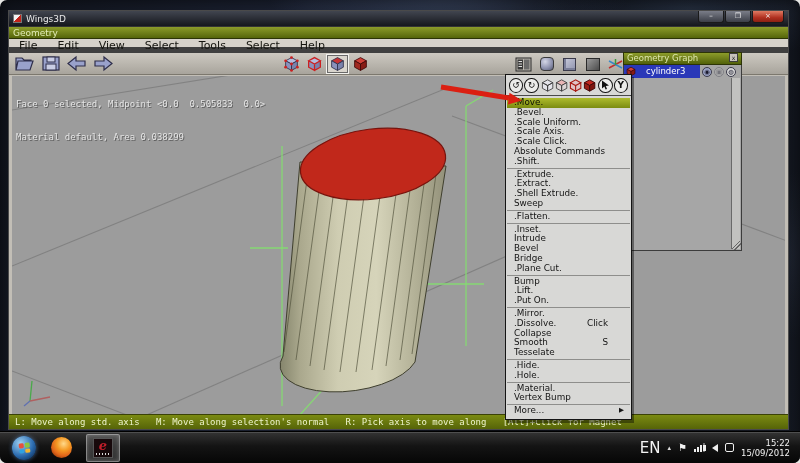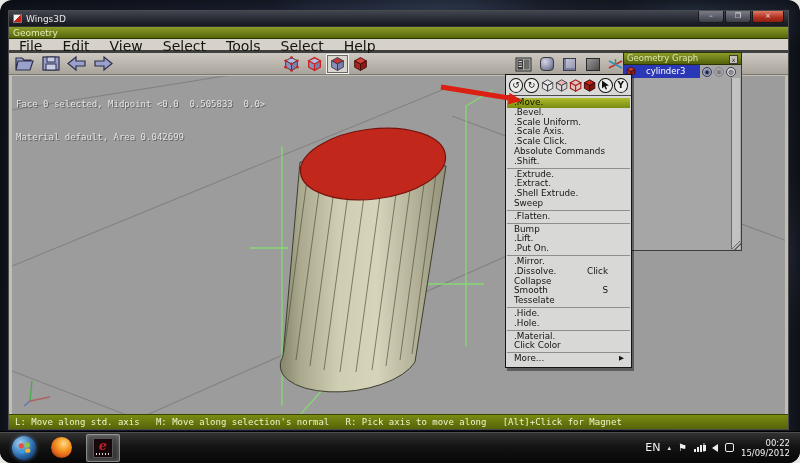--- a/index.html
+++ b/index.html
@@ -1,33 +1,33 @@
 <!DOCTYPE html>
 <html><head>
 <meta charset="utf-8">
 <style>
   html,body{margin:0;padding:0;background:#e7e7e4;}
   *{box-sizing:border-box;}
   body{font-family:"DejaVu Sans",sans-serif;}
-  .screen{position:relative;width:800px;height:463px;overflow:hidden;border-radius:12px;
+  .screen{position:relative;width:800px;height:463px;overflow:hidden;border-radius:7px;
     background:
       radial-gradient(260px 90px at 56% -2%, rgba(96,116,156,.45), rgba(0,0,0,0) 70%),
       radial-gradient(220px 80px at 86% 2%, rgba(70,90,120,.35), rgba(0,0,0,0) 70%),
       radial-gradient(200px 120px at 97% 55%, rgba(60,70,90,.25), rgba(0,0,0,0) 70%),
       linear-gradient(100deg,#10131b,#1a2030 35%,#0a0c12 65%,#141821);
     box-shadow:inset 0 0 14px rgba(0,0,0,.55);padding-left:34px;}
   
   .win{position:absolute;left:8px;top:10px;width:781px;height:420px;background:#c2beb6;border:1px solid #4a4a4a;}
   .titlebar{height:15px;background:linear-gradient(#41454f,#15171d);display:flex;align-items:center;padding-left:4px;color:#e8e8e8;font-size:9px;position:relative;}
   .win-ico{width:9px;height:9px;background:linear-gradient(135deg,#f2f2f2 45%,#c22218 45%);border:1px solid #777;margin-right:4px;}
   .winbtns{position:absolute;right:4px;top:0;display:flex;}
   .wbtn{width:26px;height:12px;border:1px solid #1a1a1a;border-top:none;background:linear-gradient(#7a7d88,#3c3f48);color:#f0f0f0;font-size:7px;line-height:11px;text-align:center;border-radius:0 0 3px 3px;margin-left:1px;}
   .wbtn.close{width:32px;background:linear-gradient(#e07a62,#b03020 60%,#8c2012);}
   .greenbar{height:13px;background:linear-gradient(#8c9c2a,#55650a);border-top:1px solid #333;border-bottom:1px solid #2c3406;color:#e3ecb8;font-size:9px;line-height:12px;padding-left:4px;}
-  .menubar{height:14px;background:#d6d2ca;border-bottom:3px solid #404040;display:flex;font-size:14px;color:#15150f;}
+  .menubar{height:14px;background:#d6d2ca;border-bottom:6px solid #404040;display:flex;font-size:11px;color:#15150f;}
   .menubar span{padding:0 10px;line-height:14px;}
   .toolbar{height:22px;background:linear-gradient(#cdc9c1,#a8a49c);position:relative;border-bottom:1px solid #7c786e;}
   .tbgrp{position:absolute;top:1px;display:flex;gap:2px;}
   .tbtn{width:24px;height:19px;display:flex;align-items:center;justify-content:center;}
   .tbtn.small{width:21px;height:18px;}
   .tbtn.sel{background:#d9d5cd;outline:1px solid #f2f2ee;box-shadow:inset 0 0 0 1px #6a6a6a;}
   
   .viewport{position:absolute;left:3px;right:3px;top:65px;bottom:15px;background:#9c9c9c;overflow:hidden;}
   .infolines{position:absolute;left:4px;top:1px;font-family:"DejaVu Sans Mono",monospace;font-size:9px;line-height:11px;color:#e4e4e4;text-shadow:1px 1px 0 #5e5e5e;white-space:pre;}
   .statusbar{position:absolute;left:0;right:0;bottom:0;height:15px;background:linear-gradient(#7b8b12,#566408);border-top:1px solid #3a4206;color:#eef4cc;font-family:"DejaVu Sans Mono",monospace;font-size:9px;line-height:14px;padding-left:6px;white-space:pre;}
@@ -38,21 +38,21 @@
   .gapflex{flex:1;}
   .ctx-body{padding:1px 0 2px 0;}
   .ctx-sec{border-bottom:1px solid #8e8e8c;margin:0 1px;padding:1px 0;}
   .ctx-sec:last-child{border-bottom:none;}
   .ctx-item{height:9.8px;line-height:9.8px;font-size:8.8px;color:#141414;padding:0 4px 0 7px;display:flex;white-space:pre;}
   .ctx-item.hl{background:linear-gradient(#aebc2e,#7b8b10);color:#0c0e02;}
   .ctx-key{margin-left:auto;margin-right:18px;}
   .ctx-sub{margin-left:auto;margin-right:2px;font-size:6.5px;line-height:9.8px;}
   
   .gg{position:absolute;left:623px;top:52px;width:119px;z-index:30;}
-  .gg-title{height:13px;background:linear-gradient(#8c9c2a,#51610a);border:1px solid #2c3406;color:#dfe8ae;font-size:8.5px;line-height:11px;padding:0 3px;display:flex;align-items:flex-end;}
+  .gg-title{height:13px;background:linear-gradient(#8c9c2a,#51610a);border:1px solid #2c3406;color:#dfe8ae;font-size:8.5px;line-height:11px;padding:0 3px;display:flex;align-items:flex-start;}
   .gg-close{margin-left:auto;width:9px;height:9px;background:#c6c2ba;border:1px solid #3c3c3c;font-size:6px;line-height:7px;text-align:center;color:#222;}
   .gg-body{height:186px;background:#a6a6a6;border:1px solid #3c3c3c;border-top:none;position:relative;}
   .gg-row{display:flex;align-items:center;height:13px;}
   .gg-namewrap{width:76px;height:13px;background:#2a38b8;color:#fff;font-size:8.5px;line-height:13px;display:flex;align-items:center;gap:10px;padding:0 2px;}
   .gg-icons{display:flex;gap:2px;margin-left:2px;align-items:center;}
   .ggic{width:10px;height:10px;border-radius:50%;border:1px solid #3a3a4a;background:#9aa2c4;font-size:6.5px;line-height:8px;text-align:center;color:#1a1a2e;}
   .ggic.dim{opacity:.35;background:#b8b8b8;}
   .gg-scroll{position:absolute;top:13px;bottom:1px;right:1px;width:9px;background:#c2c2c0;border-left:1px solid #6a6a6a;}
   .gg-grip{position:absolute;right:0;bottom:0;width:9px;height:9px;background:
      linear-gradient(135deg,transparent 40%,#666 40%,#666 48%,transparent 48%,transparent 60%,#666 60%,#666 68%,transparent 68%);}
@@ -61,21 +61,21 @@
   .orb{width:24px;height:24px;border-radius:50%;margin-left:12px;background:radial-gradient(circle at 35% 30%,#9ed2f4,#2c6cb0 55%,#0c2c54 90%);display:flex;align-items:center;justify-content:center;box-shadow:0 0 4px rgba(120,180,255,.5);}
   .flag{width:11px;height:10px;display:grid;grid-template-columns:1fr 1fr;grid-template-rows:1fr 1fr;gap:1px;transform:rotate(-6deg);}
   .flag i{border-radius:1.5px;}
   .tb-app{width:34px;height:28px;margin-left:8px;display:flex;align-items:center;justify-content:center;border-radius:2px;}
   .tb-app.active{background:rgba(210,210,210,.22);border:1px solid rgba(255,255,255,.4);box-shadow:inset 0 0 4px rgba(255,255,255,.25);}
   .ff{width:21px;height:21px;border-radius:50%;background:radial-gradient(circle at 60% 32%,#ffd98a 0%,#f59a24 35%,#e2661a 62%,#8c3408 88%);}
   .redE{width:20px;height:20px;background:#17090b;border:1px solid #555;display:flex;flex-direction:column;align-items:center;justify-content:center;}
   .redE b{color:#c41e2a;font-family:"DejaVu Serif",serif;font-size:13px;line-height:11px;font-style:italic;}
   .redE u{display:block;width:14px;height:2px;background:repeating-linear-gradient(90deg,#ddd 0 1px,transparent 1px 3px);text-decoration:none;margin-top:2px;}
   .tray{margin-left:auto;display:flex;align-items:center;gap:7px;padding-right:10px;color:#f2f2f2;}
-  .tray .txt{font-size:11px;}
+  .tray .txt{font-size:15px;}
   .tray .caret{font-size:7px;color:#ddd;}
   .tray .flagg{font-size:10px;}
   .bars{display:flex;align-items:flex-end;gap:1px;}
   .bars i{width:2px;background:#eee;display:block;}
   .spk{width:0;height:0;border-top:4px solid transparent;border-bottom:4px solid transparent;border-right:6px solid #eee;position:relative;}
   .spk::before{content:"";position:absolute;left:-9px;top:-3px;width:3px;height:6px;background:#eee;}
   .plug{width:9px;height:9px;border:1.5px solid #eee;border-radius:2px;position:relative;}
   .clock{font-size:8.5px;line-height:10px;text-align:right;}
   svg{display:block;}
 </style>
@@ -258,21 +258,21 @@
         </g>
 
         <g stroke-width="1.3">
           <line x1="18" y1="325" x2="20" y2="305" stroke="#4aaa4a"></line>
           <line x1="18" y1="325" x2="38" y2="321" stroke="#b06060"></line>
           <line x1="18" y1="325" x2="12" y2="330" stroke="#6070b0"></line>
         </g>
       </svg>
       <div class="infolines">
         <div>Face 0 selected, Midpoint &lt;0.0  0.505833  0.0&gt;</div>
-        <div>Material default, Area 0.042699</div>
+        <div>Material default, Area 0.038299</div>
       </div>
     </div>
 
     <div class="statusbar">L: Move along std. axis   M: Move along selection's normal   R: Pick axis to move along   [Alt]+Click for Magnet</div>
   </div>
 
   <div class="gg">
     <div class="gg-title">
       <span>Geometry Graph</span>
       <span class="gg-close">x</span>
@@ -339,38 +339,45 @@
         <div class="ctx-sec">
           <div class="ctx-item"><span>.Extrude.</span></div>
           <div class="ctx-item"><span>.Extract.</span></div>
           <div class="ctx-item"><span>.Shell Extrude.</span></div>
           <div class="ctx-item"><span>Sweep</span></div>
         </div>
         <div class="ctx-sec">
           <div class="ctx-item"><span>.Flatten.</span></div>
         </div>
         <div class="ctx-sec">
+          <div class="ctx-item"><span>.Inset.</span></div>
+          <div class="ctx-item"><span>Intrude</span></div>
+          <div class="ctx-item"><span>Bevel</span></div>
+          <div class="ctx-item"><span>Bridge</span></div>
+          <div class="ctx-item"><span>.Plane Cut.</span></div>
+        </div>
+        <div class="ctx-sec">
           <div class="ctx-item"><span>Bump</span></div>
           <div class="ctx-item"><span>.Lift.</span></div>
           <div class="ctx-item"><span>.Put On.</span></div>
         </div>
         <div class="ctx-sec">
           <div class="ctx-item"><span>.Mirror.</span></div>
           <div class="ctx-item"><span>.Dissolve.</span><span class="ctx-key">Click</span></div>
           <div class="ctx-item"><span>Collapse</span></div>
           <div class="ctx-item"><span>Smooth</span><span class="ctx-key">S</span></div>
           <div class="ctx-item"><span>Tesselate</span></div>
         </div>
         <div class="ctx-sec">
           <div class="ctx-item"><span>.Hide.</span></div>
           <div class="ctx-item"><span>.Hole.</span></div>
         </div>
         <div class="ctx-sec">
           <div class="ctx-item"><span>.Material.</span></div>
-          <div class="ctx-item"><span>Click Color</span></div>
+          <div class="ctx-item"><span>Vertex Bump</span></div>
         </div>
         <div class="ctx-sec">
           <div class="ctx-item"><span>More...</span><span class="ctx-sub">▶</span></div>
         </div>
       </div>
   </div>
 
   <svg width="800" height="463" viewBox="0 0 800 463" style="position:absolute;left:0;top:0;pointer-events:none;z-index:50;">
     <line x1="441" y1="87" x2="509" y2="98" stroke="#db1f12" stroke-width="5"></line>
     <polygon points="522,100.5 509.5,92.7 507.9,104.5" fill="#db1f12"></polygon>
@@ -400,18 +407,18 @@
       <span class="flagg">⚑</span>
       <span class="bars">
           <i style="height:3px;"></i>
           <i style="height:5px;"></i>
           <i style="height:7px;"></i>
           <i style="height:9px;opacity:.4;"></i>
         </span>
       <span class="spk"></span>
       <span class="plug"></span>
       <span class="clock">
-        <div>00:22</div>
+        <div>15:22</div>
         <div>15/09/2012</div>
       </span>
     </div>
   </div>
 </div>
 
 </body></html>

